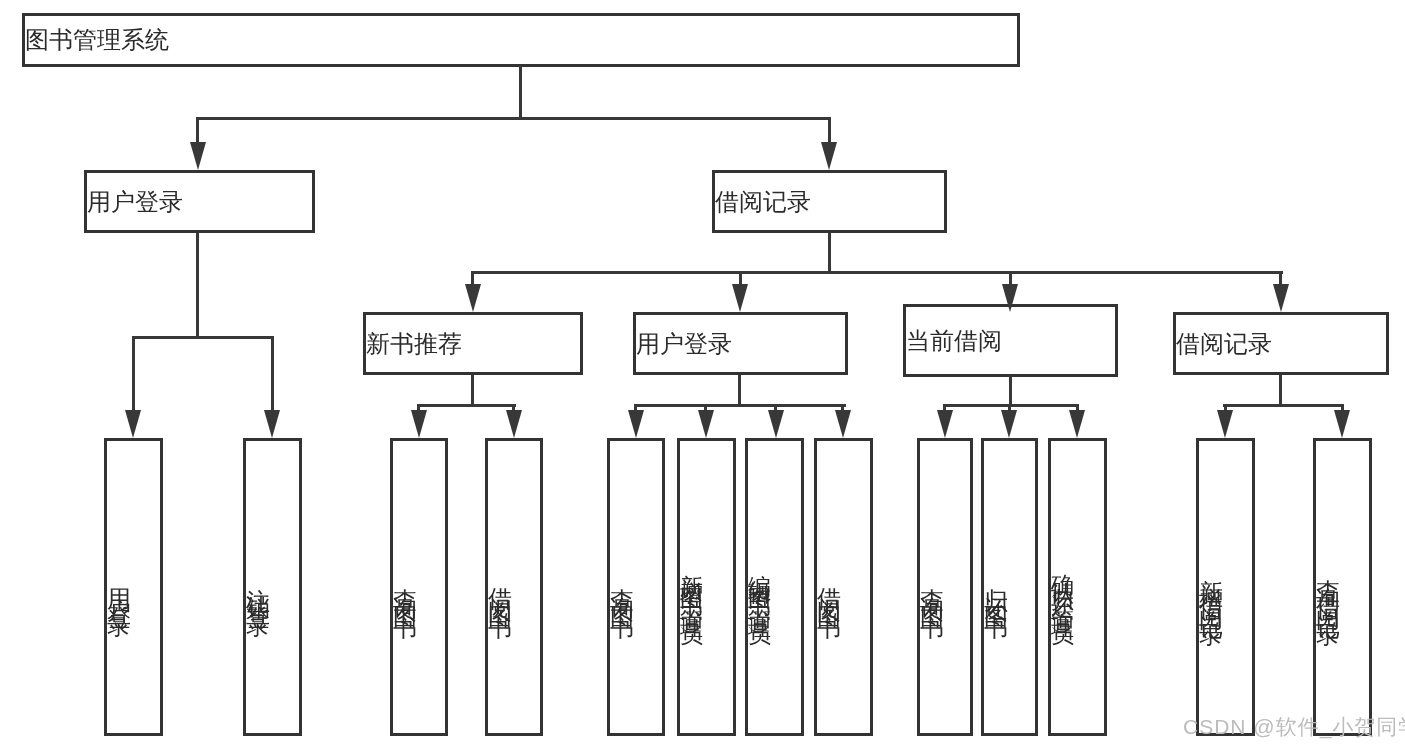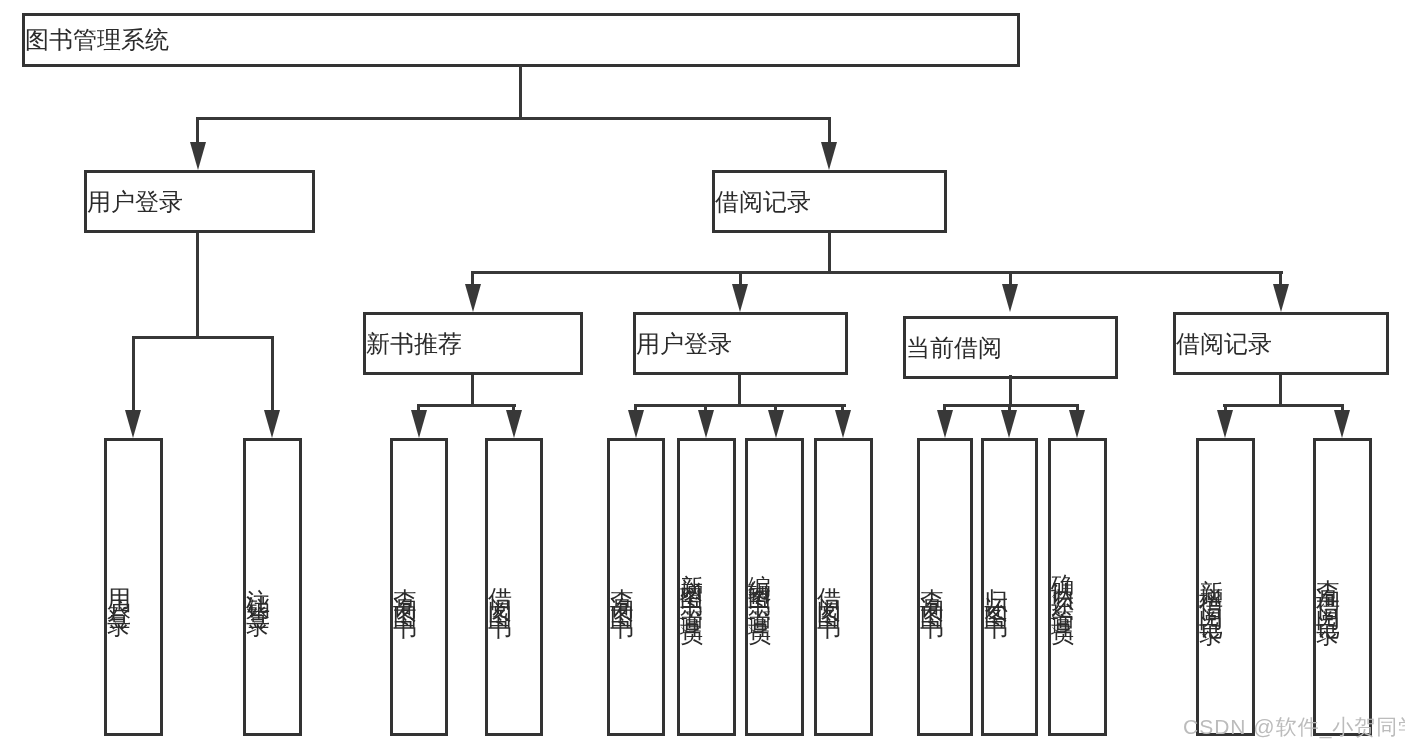--- a/index.html
+++ b/index.html
@@ -77,21 +77,21 @@
   <div class="box" style="left:712px; top:170px; width:235px; height:63px;">
     <span class="hlabel">借阅记录</span>
   </div>
 
   <div class="box" style="left:363px; top:312px; width:220px; height:63px;">
     <span class="hlabel">新书推荐</span>
   </div>
   <div class="box" style="left:633px; top:312px; width:215px; height:63px;">
     <span class="hlabel">用户登录</span>
   </div>
-  <div class="box" style="left:903px; top:316px; width:215px; height:63px;">
+  <div class="box" style="left:903px; top:304px; width:215px; height:73px;">
     <span class="hlabel">当前借阅</span>
   </div>
   <div class="box" style="left:1173px; top:312px; width:216px; height:63px;">
     <span class="hlabel">借阅记录</span>
   </div>
 
   <div class="box leaf" style="left:104px; top:438px; width:59px; height:298px;">
     <span class="vlabel">用户登录</span>
   </div>
   <div class="box leaf" style="left:243px; top:438px; width:59px; height:298px;">

